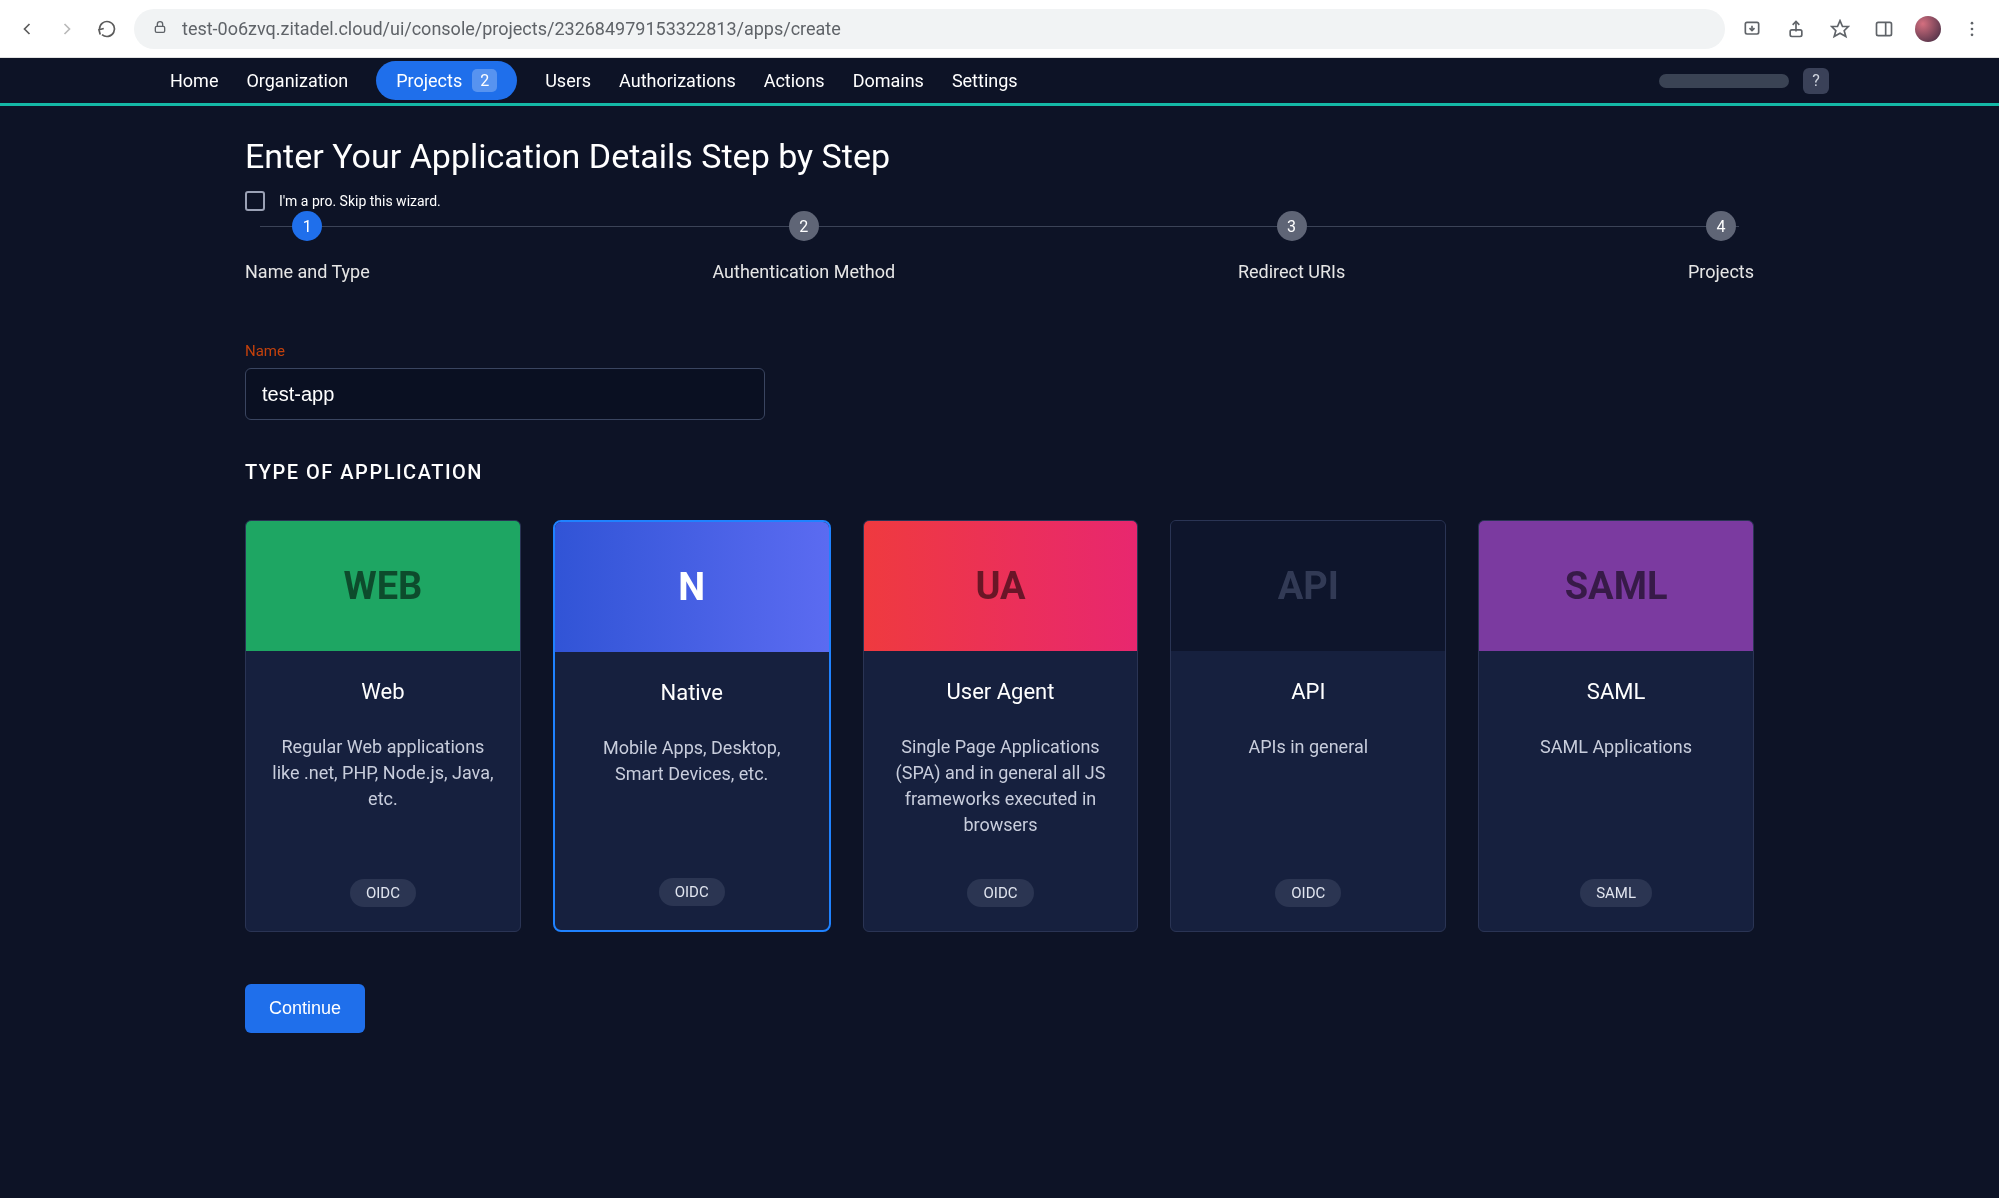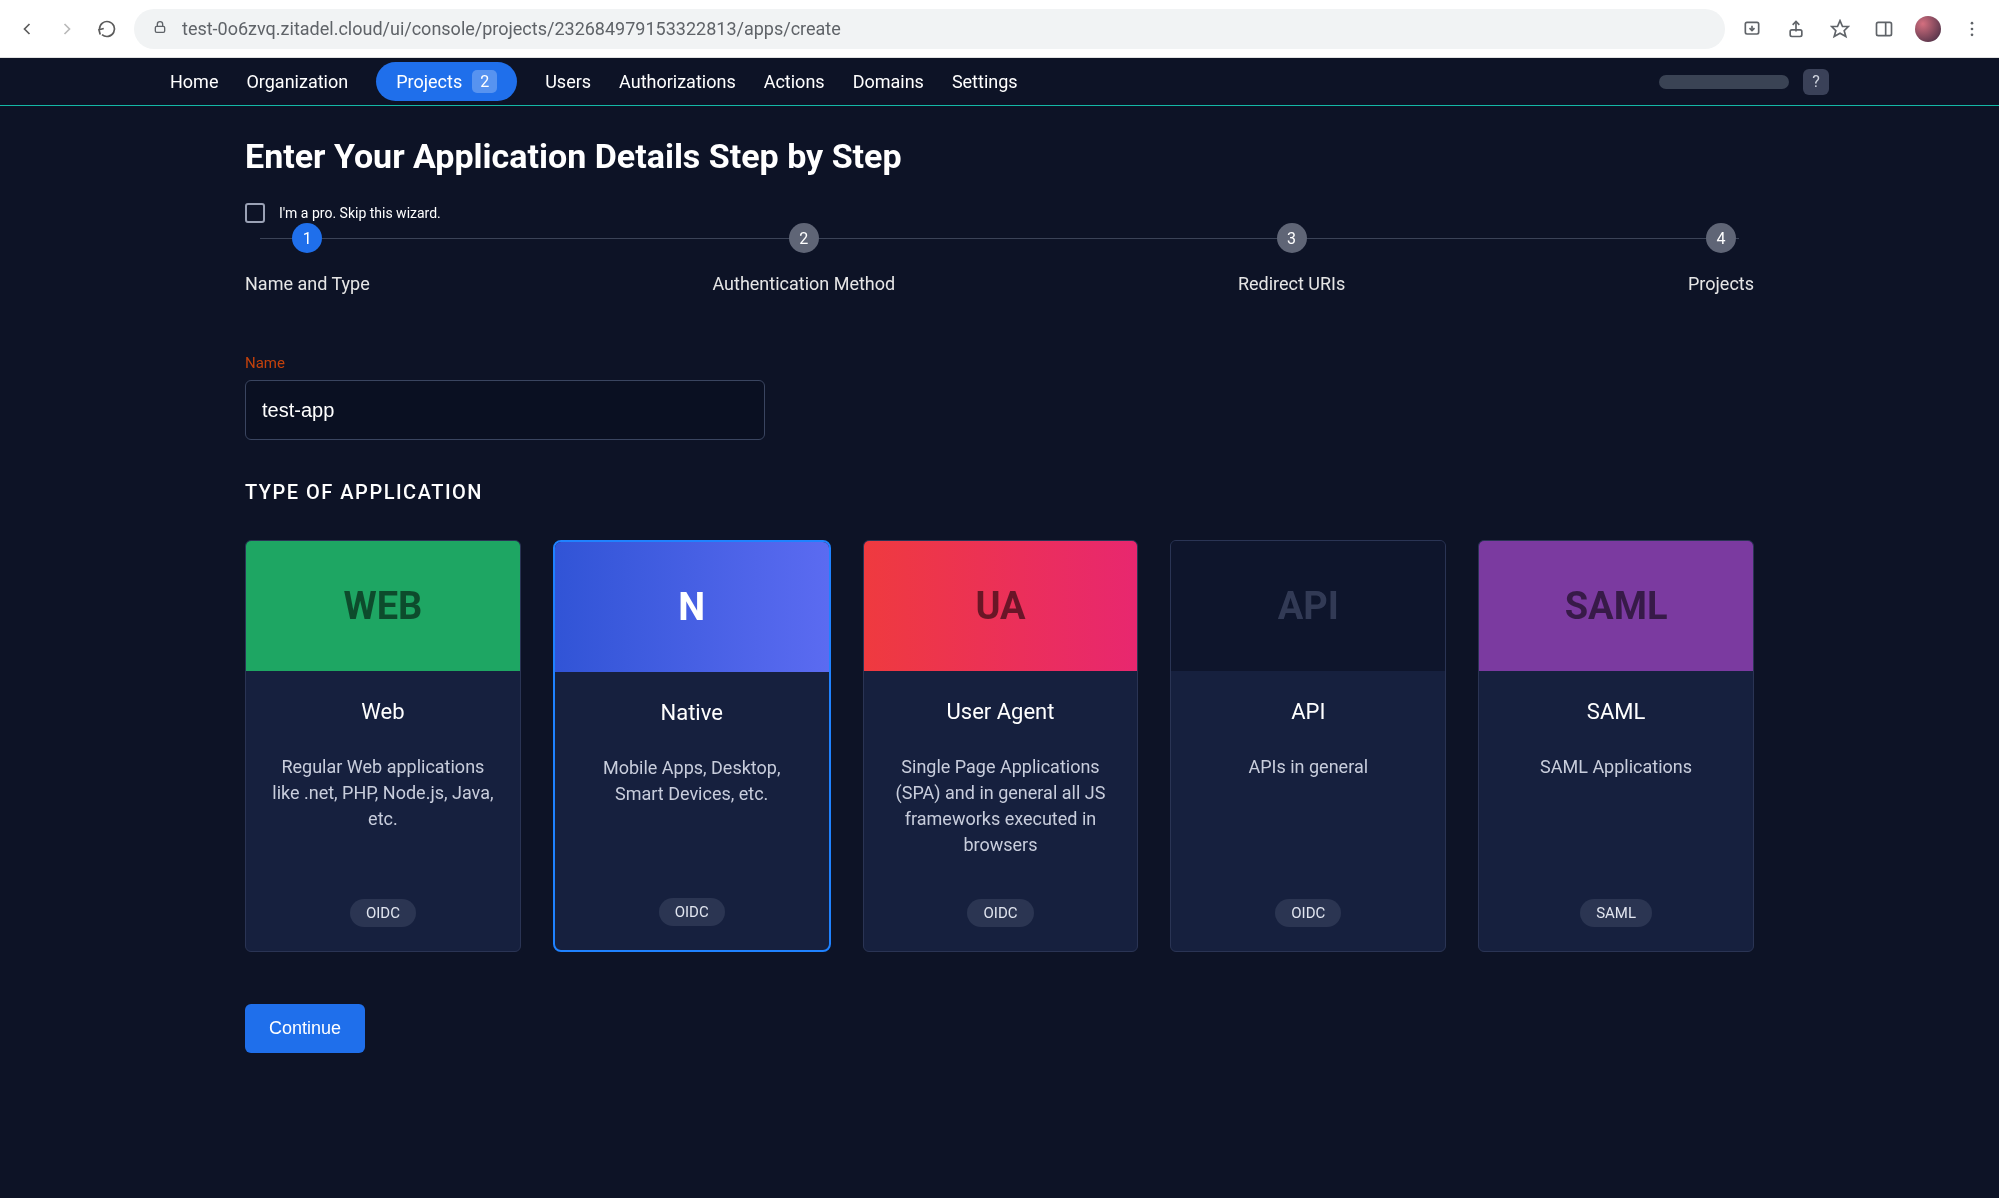--- a/index.html
+++ b/index.html
@@ -45,21 +45,21 @@
     .avatar-circle { width: 26px; height: 26px; border-radius: 50%; background: radial-gradient(circle at 30% 30%, #d46f7f, #39273e); }
 
     
     .top-nav {
       height: 48px;
       display: flex;
       align-items: center;
       padding: 0 170px;
       gap: 28px;
       background: #0d1326;
-      border-bottom: 1px solid #14b8a6;
+      border-bottom: 3px solid #14b8a6;
     }
     .nav-item {
       color: #ffffff;
       font-size: 18px;
       padding: 10px 0;
       cursor: pointer;
     }
     .nav-pill {
       display: flex; align-items: center; gap: 10px;
       background: #1f6feb;
@@ -85,23 +85,23 @@
       font-size: 16px;
     }
 
     
     .content {
       padding: 30px 245px 0 245px;
       width: 100%;
     }
     .page-title {
       font-size: 34px;
-      font-weight: 700;
+      font-weight: 400;
       color: #ffffff;
-      margin-bottom: 27px;
+      margin-bottom: 15px;
     }
     .skip-row {
       display: flex; align-items: center; gap: 14px;
       font-size: 14px; color: #ffffff;
     }
     .checkbox {
       width: 20px; height: 20px; border: 2px solid #9aa1b5; border-radius: 3px;
     }
 
     
@@ -132,21 +132,21 @@
     
     .section-heading {
       font-size: 20px; letter-spacing: 1.5px;
       color: #ffffff; font-weight: 500;
       margin-bottom: 24px;
     }
     .field-label {
       font-size: 15px; color: #c2410c; margin-bottom: 8px;
     }
     .text-input {
-      width: 520px; height: 60px; border-radius: 6px;
+      width: 520px; height: 52px; border-radius: 6px;
       background: #0a1022; border: 1px solid #3a4560;
       padding: 0 16px; color: #ffffff; font-size: 20px;
     }
 
     .cards {
       display: flex; gap: 32px; margin-top: 36px;
     }
     .card {
       flex: 1; border: 1px solid #2a3454; border-radius: 6px;
       overflow: hidden; background: #16203e;

